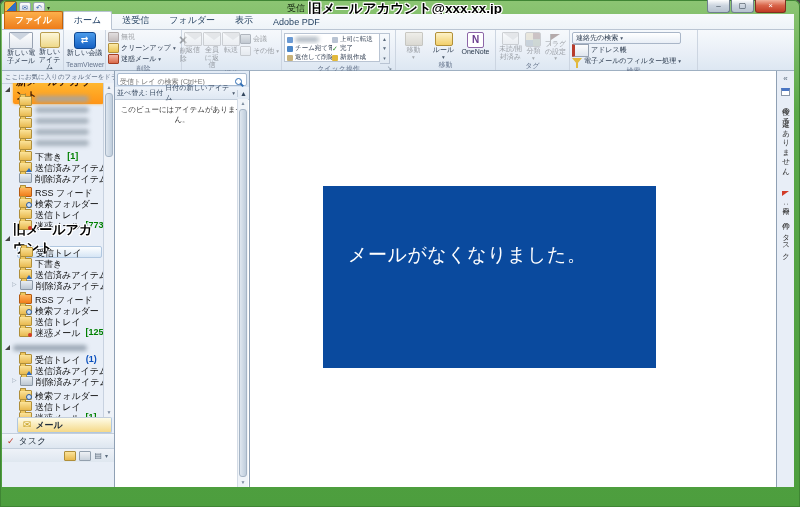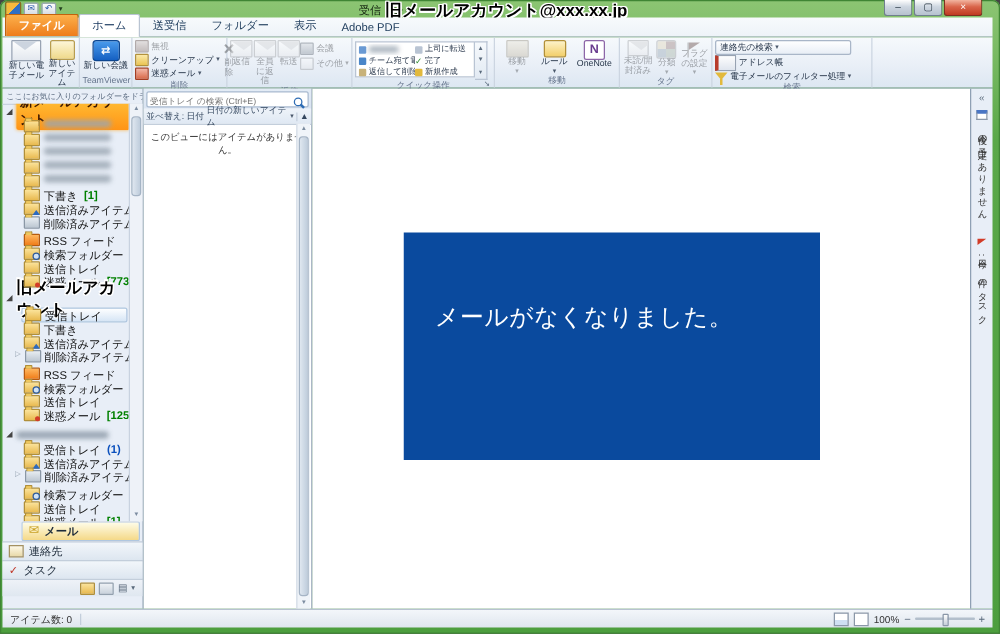--- a/index.html
+++ b/index.html
@@ -500,24 +500,20 @@
       <div class="thumb" style="top:10px;height:62px"></div>
       <div class="tarr" style="position:absolute;bottom:0;left:0;right:0">▼</div>
     </div>
 
     <div class="modules">
       <div class="module sel">
           <span class="mi-mail">✉</span>
           <span>メール</span>
         </div>
       <div class="module">
-          <span class="mi-card"></span>
-          <span>連絡先</span>
-        </div>
-      <div class="module">
           <span class="mi-task">✓</span>
           <span>タスク</span>
         </div>
       <div class="modicons">
         <span class="mfi"></span>
         <span class="mfi grey"></span>
         <span class="mglyph">▤</span>
         <span class="mglyph" style="font-size:6px">▾</span>
       </div>
     </div>
@@ -553,29 +549,13 @@
   </div>
 
   <div class="todobar">
     <span class="todochev">«</span>
     <span class="mi-cal2"></span>
     <span class="vt">今後の予定はありません。</span>
     <span class="flag2"></span>
     <span class="vt">今日: 1 件のタスク</span>
   </div>
 
-  <div class="statusbar">
-    <span>アイテム数: 0</span>
-    <span class="sep"></span>
-    <div class="zoomctl">
-      <span class="vic grid"></span>
-      <span class="vic"></span>
-      <span>100%</span>
-      <div class="slider">
-        <span class="szbtn">−</span>
-        <span class="track">
-            <span class="knob"></span>
-          </span>
-        <span class="szbtn">+</span>
-      </div>
-    </div>
-  </div>
 </div>
 
 </body></html>

